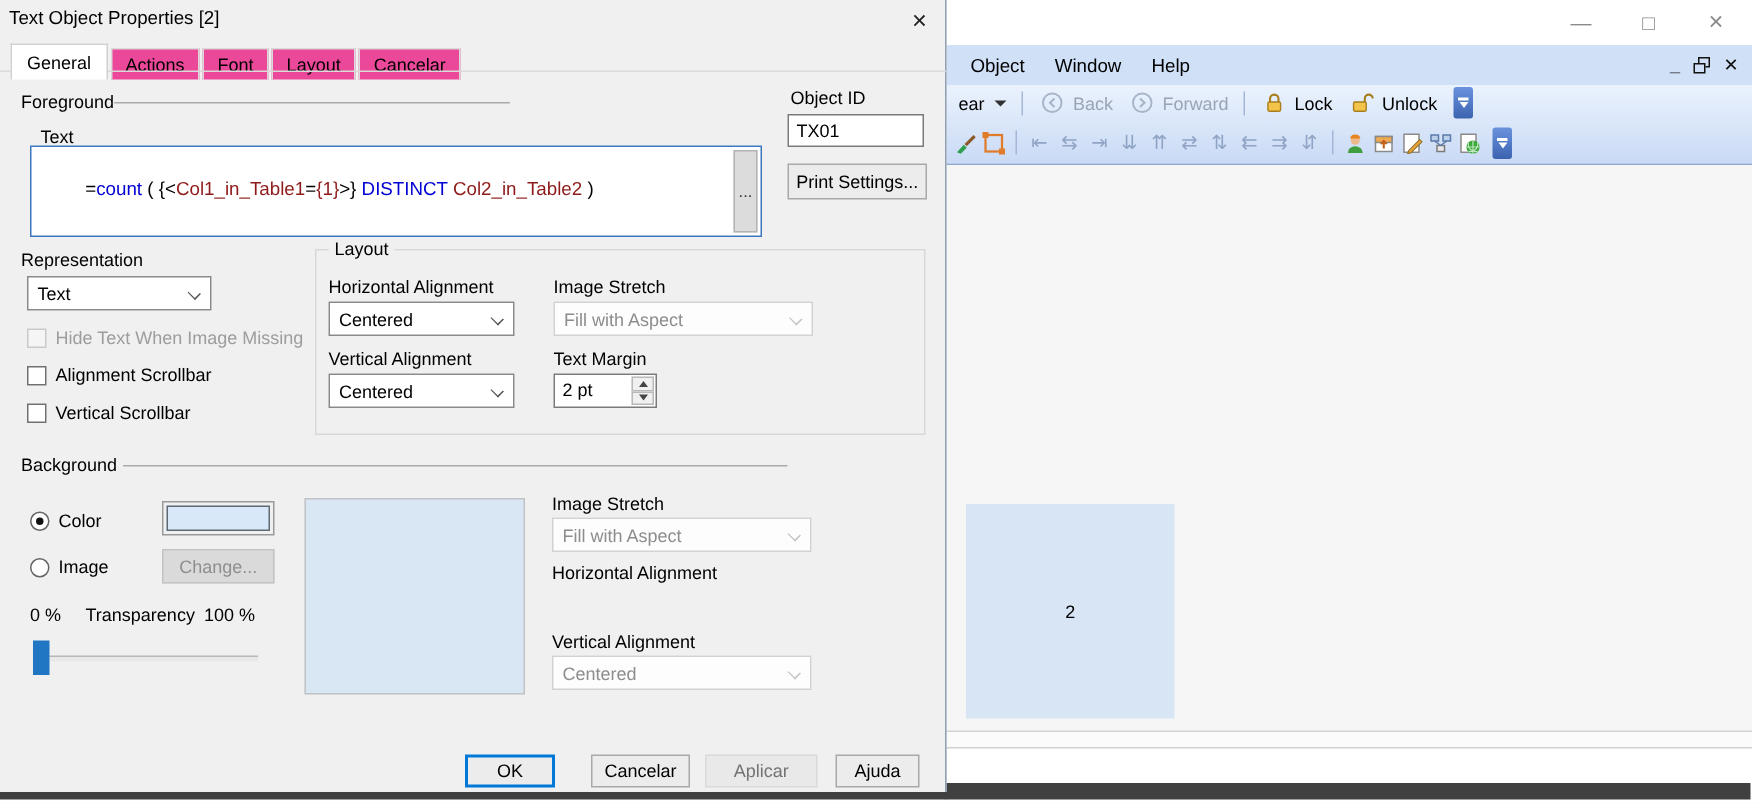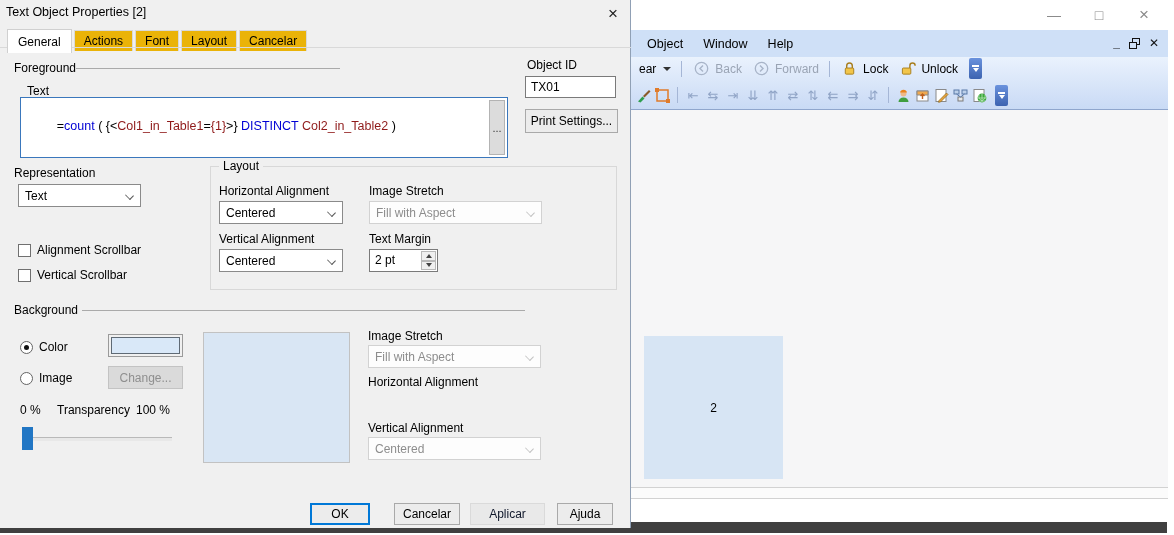--- a/index.html
+++ b/index.html
@@ -53,42 +53,42 @@
   .status-cell { height:18px; border:1px solid #c9c9c9; background:#f5f5f5; }
   .grip { color:#a8a8a8; font-size:12px; padding-left:2px; }
   .dark-strip { left:0; top:522px; width:1167px; height:11px; background:#404040; z-index:1; }
 
   
   .dialog { left:0; top:0; width:631px; height:528px; background:#f0f0f0; z-index:3;
     border-right:1px solid #90a0b5; }
   .dlg-title { left:6px; top:5px; font-size:12.5px; }
   .dlg-close { left:599px; top:1px; width:28px; height:25px; display:flex; align-items:center;
     justify-content:center; font-size:17px; color:#222; }
-  .tabs { left:7px; top:29px; display:flex; align-items:flex-start; }
-  .tab { background:#eab308; border:1px solid #d9d9d9; border-bottom:none; padding:3px 9px 3px 9px;
+  .tabs { left:7px; top:29px; display:flex; align-items:center; }
+  .tab { background:#ec4899; border:1px solid #d9d9d9; border-bottom:none; padding:3px 9px 3px 9px;
     margin-right:2px; font-size:12px; position:relative; top:1px; }
   .tab.active { background:#ffffff; padding:5px 10px 4px 10px; top:0; border-color:#d0d0d0; z-index:2; }
   .tabline { left:0; top:47px; width:631px; height:1px; background:#d9d9d9; }
 
   .sec-label { font-size:12px; }
   .hline { height:1px; background:#aaaaaa; }
   .groupbox { border:1px solid #d8d8d8; }
   .gb-label { position:absolute; left:8px; top:-8px; background:#f0f0f0; padding:0 4px; font-size:12px; }
 
   .textbox { left:20px; top:97px; width:488px; height:61px; background:#fff; border:1px solid #3a77bc; }
   .formula { position:absolute; left:8px; top:7px; white-space:pre; font-size:12.5px; }
   .expand-btn { position:absolute; right:2px; top:2px; bottom:2px; width:16px; background:#dcdcdc;
     border:1px solid #b3b3b3; display:flex; align-items:center; justify-content:center;
     font-size:11px; color:#333; }
   .input { background:#fff; border:1px solid #7a7a7a; padding:2px 5px; font-size:12px;
     display:flex; align-items:center; }
   .btn { background:#ececec; border:1px solid #a9a9a9; display:flex; align-items:center;
     justify-content:center; font-size:12px; }
   .btn.default { border:2px solid #0078d7; }
-  .btn.disabled { background:#e9e9e9; border-color:#dadada; color:#0f172a; }
+  .btn.disabled { background:#e9e9e9; border-color:#dadada; color:#737373; }
   .btn.disabled2 { background:#dadada; border-color:#c3c3c3; color:#8f8f8f; }
 
   .combo { background:#fff; border:1px solid #8a8a8a; height:23px; display:flex; align-items:center;
     padding:0 20px 0 6px; font-size:12px; position:absolute; }
   .combo .chev { position:absolute; right:7px; top:7px; width:7px; height:7px;
     border-right:1.4px solid #555; border-bottom:1.4px solid #555; transform:rotate(45deg) scale(1,0.8); }
   .combo.dis { color:#8d8d8d; border-color:#d2d2d2; background:#fdfdfd; }
   .combo.dis .chev { border-color:#c2c2c2; }
 
   .cb { width:13px; height:13px; border:1px solid #707070; background:#fff; display:inline-block; }
@@ -302,20 +302,24 @@
     <div class="ab sec-label" style="left:527px; top:58px;">Object ID</div>
     <div class="ab input" style="left:525px; top:76px; width:91px; height:22px;">TX01</div>
     <div class="ab btn" style="left:525px; top:109px; width:93px; height:24px;">Print Settings...</div>
 
     <div class="ab sec-label" style="left:14px; top:166px;">Representation</div>
     <div class="combo" style="left:18px; top:184px; width:123px;">
       <span>Text</span>
       <span class="chev"></span>
     </div>
 
+    <div class="cb-row" style="left:18px; top:218px;">
+      <span class="cb dis"></span>
+      <span style="color:#9d9d9d;">Hide Text When Image Missing</span>
+    </div>
     <div class="cb-row" style="left:18px; top:243px;">
       <span class="cb"></span>
       <span>Alignment Scrollbar</span>
     </div>
     <div class="cb-row" style="left:18px; top:268px;">
       <span class="cb"></span>
       <span>Vertical Scrollbar</span>
     </div>
 
     <div class="ab groupbox" style="left:210px; top:166px; width:407px; height:124px;">

